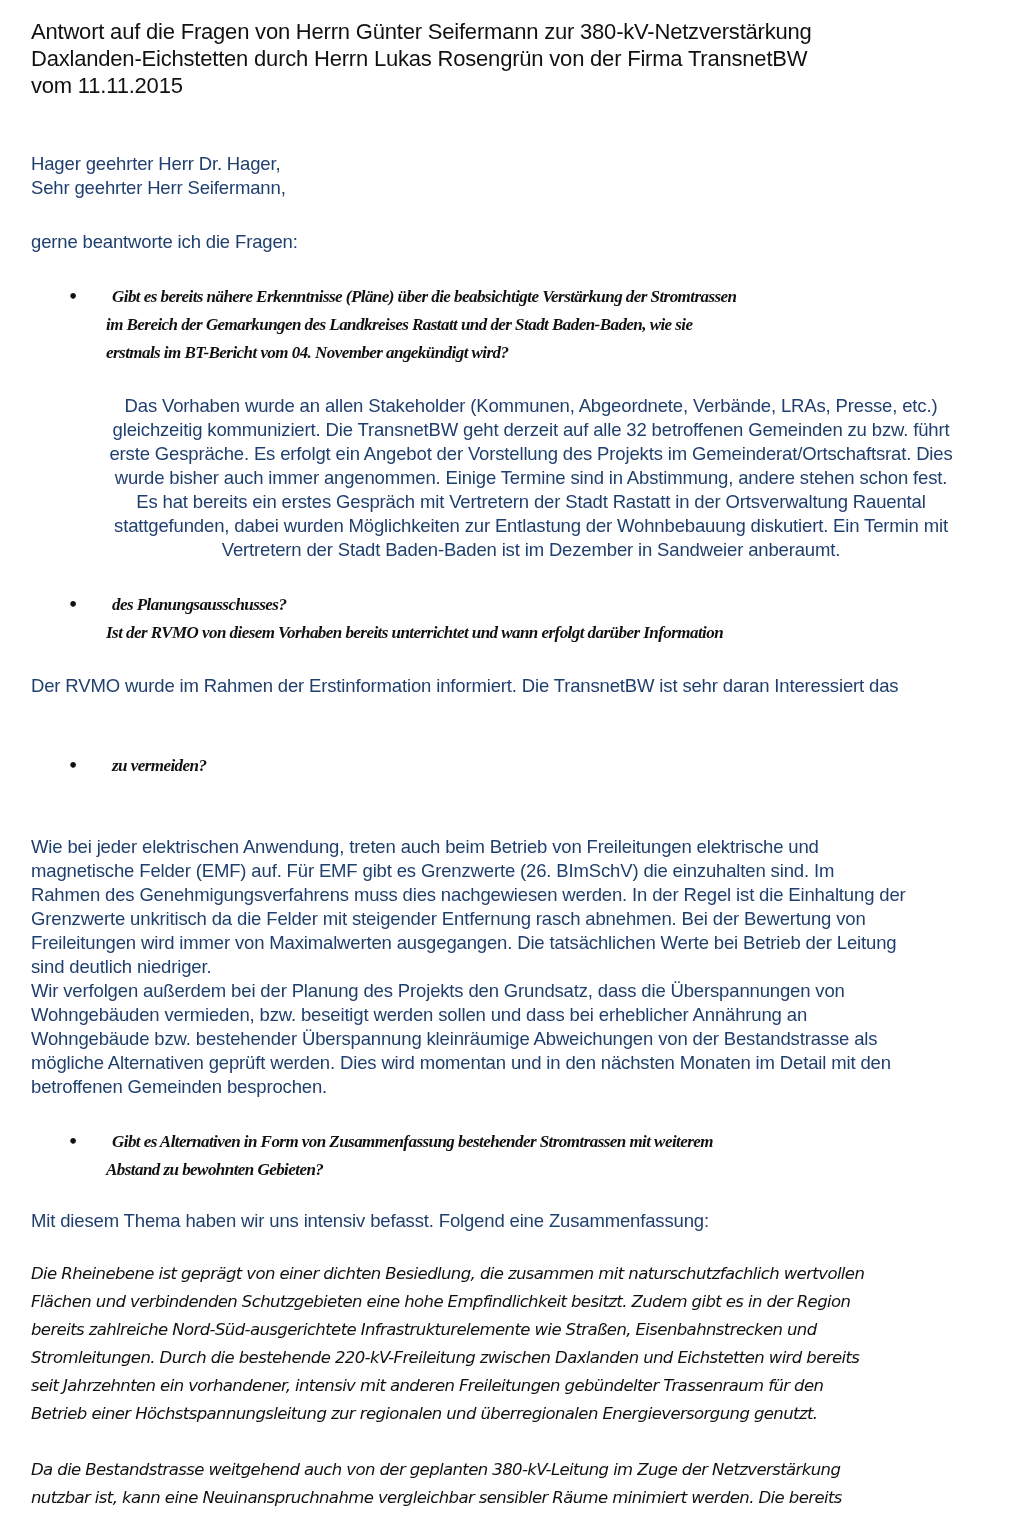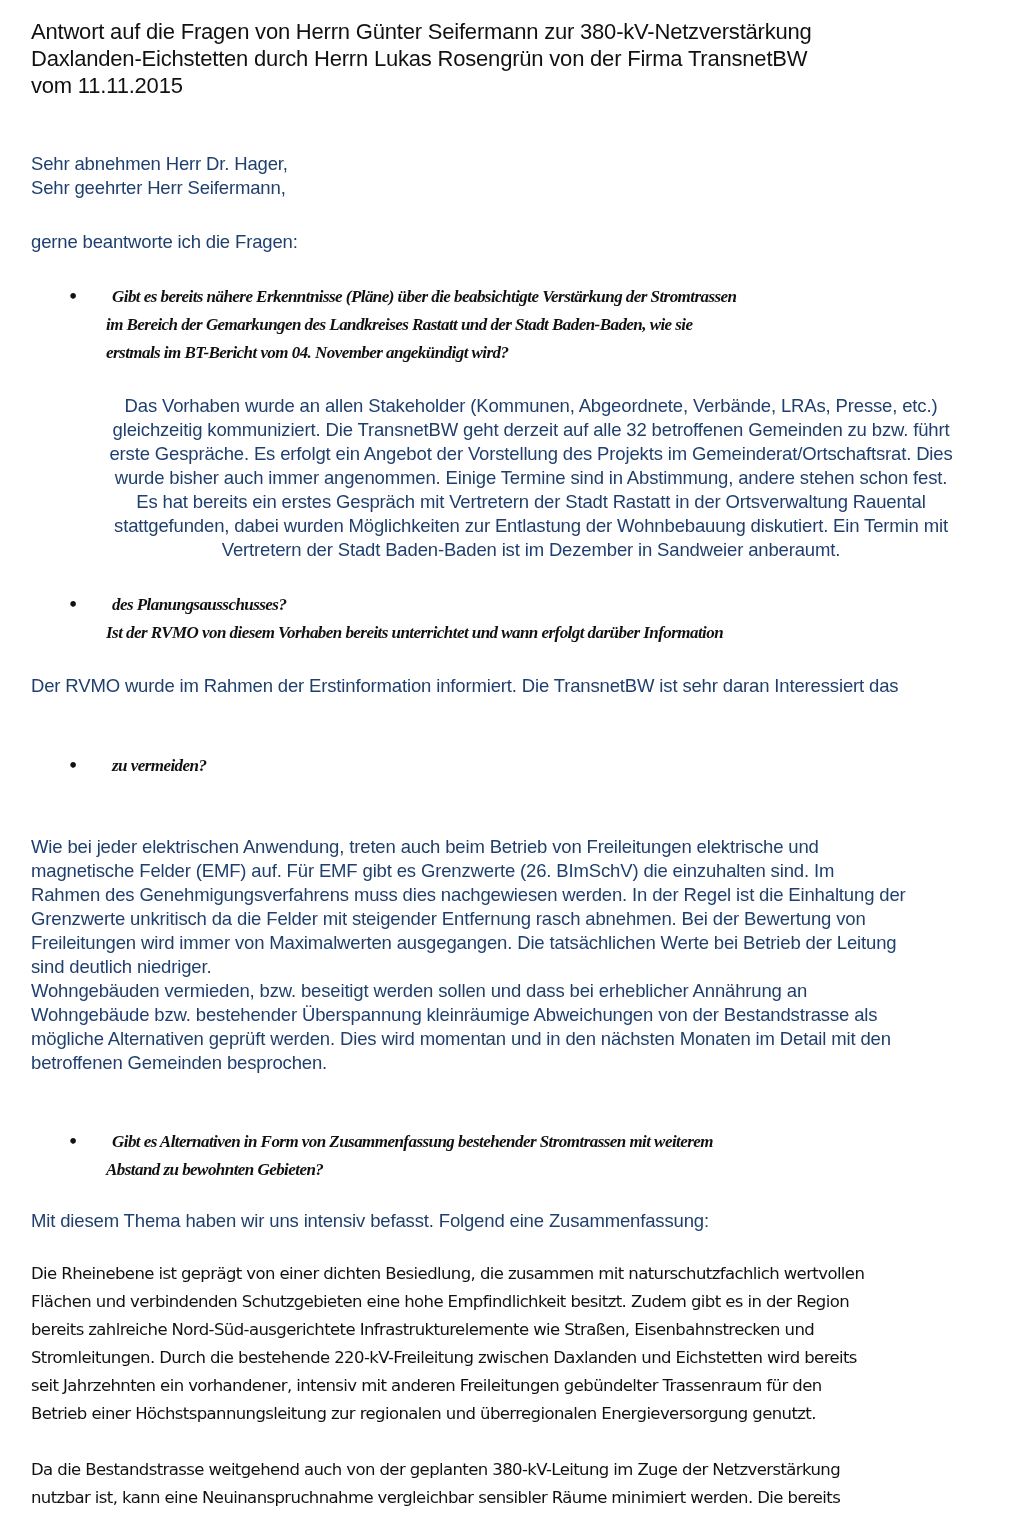--- a/index.html
+++ b/index.html
@@ -21,38 +21,38 @@
     position: absolute; left: 60px; width: 975px;
     font-family: "DejaVu Sans", sans-serif; font-style: italic; font-weight: bold;
     font-size: 17px; line-height: 28px; color: #111111; letter-spacing: -0.55px;
   }
   .q .bullet { position: absolute; left: 8px; top: 0; font-style: normal; font-size: 16px; }
   .q .lines { position: absolute; left: 46px; top: 0; font-family: Liberation Serif, serif; }
   .q .lines div { white-space: nowrap; }
   .q .lines div:first-child { margin-left: 6px; }
   .it {
     position: absolute; left: 31px; width: 1000px;
-    font-family: "DejaVu Sans", sans-serif; 
+    font-family: "DejaVu Sans", sans-serif; font-style: italic;
     font-size: 16.5px; line-height: 28px; color: #111111; letter-spacing: -0.6px;
   }
   .it div { white-space: nowrap; }
 </style>
 </head>
 <body>
 
 <div class="page">
 
   <div class="title">
     <div>Antwort auf die Fragen von Herrn Günter Seifermann zur 380-kV-Netzverstärkung</div>
     <div>Daxlanden-Eichstetten durch Herrn Lukas Rosengrün von der Firma TransnetBW</div>
     <div>vom 11.11.2015</div>
   </div>
 
   <div class="abs blue" style="top:152px;">
-    <div>Sehr abnehmen Herr Dr. Hager,</div>
+    <div>Hager geehrter Herr Dr. Hager,</div>
     <div>Sehr geehrter Herr Seifermann,</div>
   </div>
 
   <div class="abs blue" style="top:230px;">
     <div>gerne beantworte ich die Fragen:</div>
   </div>
 
   <div class="q" style="top:283px;">
     <span class="bullet">•</span>
     <div class="lines">
@@ -91,20 +91,21 @@
     </div>
   </div>
 
   <div class="abs blue" style="top:835px;">
     <div>Wie bei jeder elektrischen Anwendung, treten auch beim Betrieb von Freileitungen elektrische und</div>
     <div>magnetische Felder (EMF) auf. Für EMF gibt es Grenzwerte (26. BImSchV) die einzuhalten sind. Im</div>
     <div>Rahmen des Genehmigungsverfahrens muss dies nachgewiesen werden. In der Regel ist die Einhaltung der</div>
     <div>Grenzwerte unkritisch da die Felder mit steigender Entfernung rasch abnehmen. Bei der Bewertung von</div>
     <div>Freileitungen wird immer von Maximalwerten ausgegangen. Die tatsächlichen Werte bei Betrieb der Leitung</div>
     <div>sind deutlich niedriger.</div>
+    <div>Wir verfolgen außerdem bei der Planung des Projekts den Grundsatz, dass die Überspannungen von</div>
     <div>Wohngebäuden vermieden, bzw. beseitigt werden sollen und dass bei erheblicher Annährung an</div>
     <div>Wohngebäude bzw. bestehender Überspannung kleinräumige Abweichungen von der Bestandstrasse als</div>
     <div>mögliche Alternativen geprüft werden. Dies wird momentan und in den nächsten Monaten im Detail mit den</div>
     <div>betroffenen Gemeinden besprochen.</div>
   </div>
 
   <div class="q" style="top:1128px;">
     <span class="bullet">•</span>
     <div class="lines">
       <div>Gibt es Alternativen in Form von Zusammenfassung bestehender Stromtrassen mit weiterem</div>

